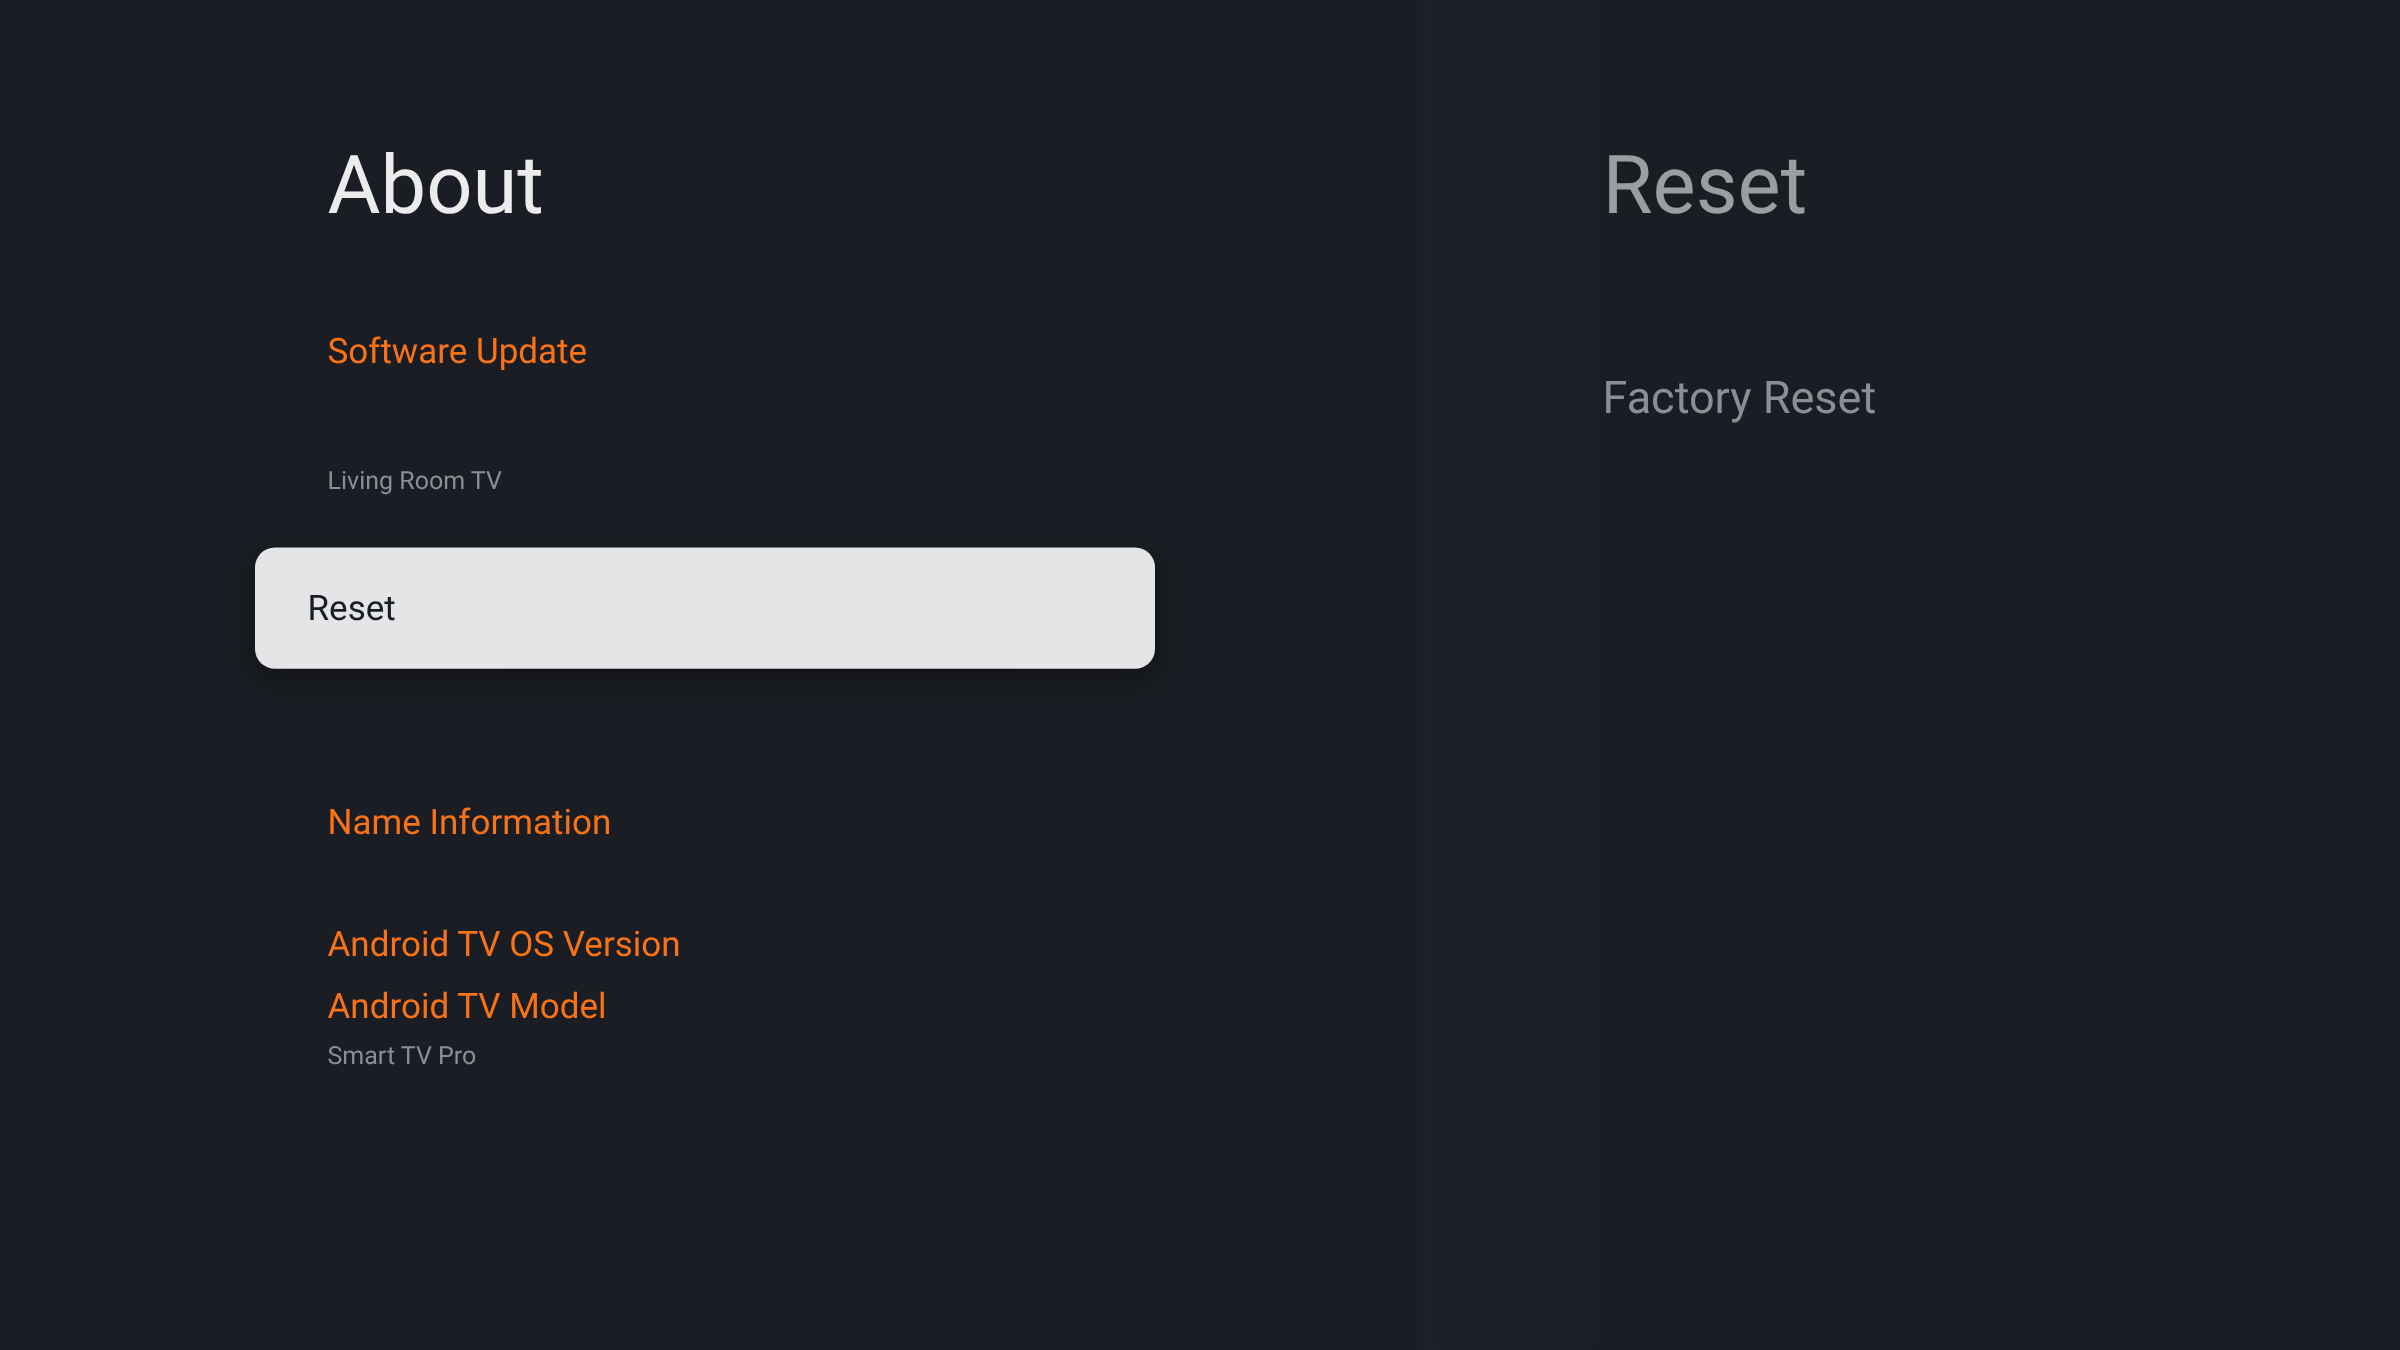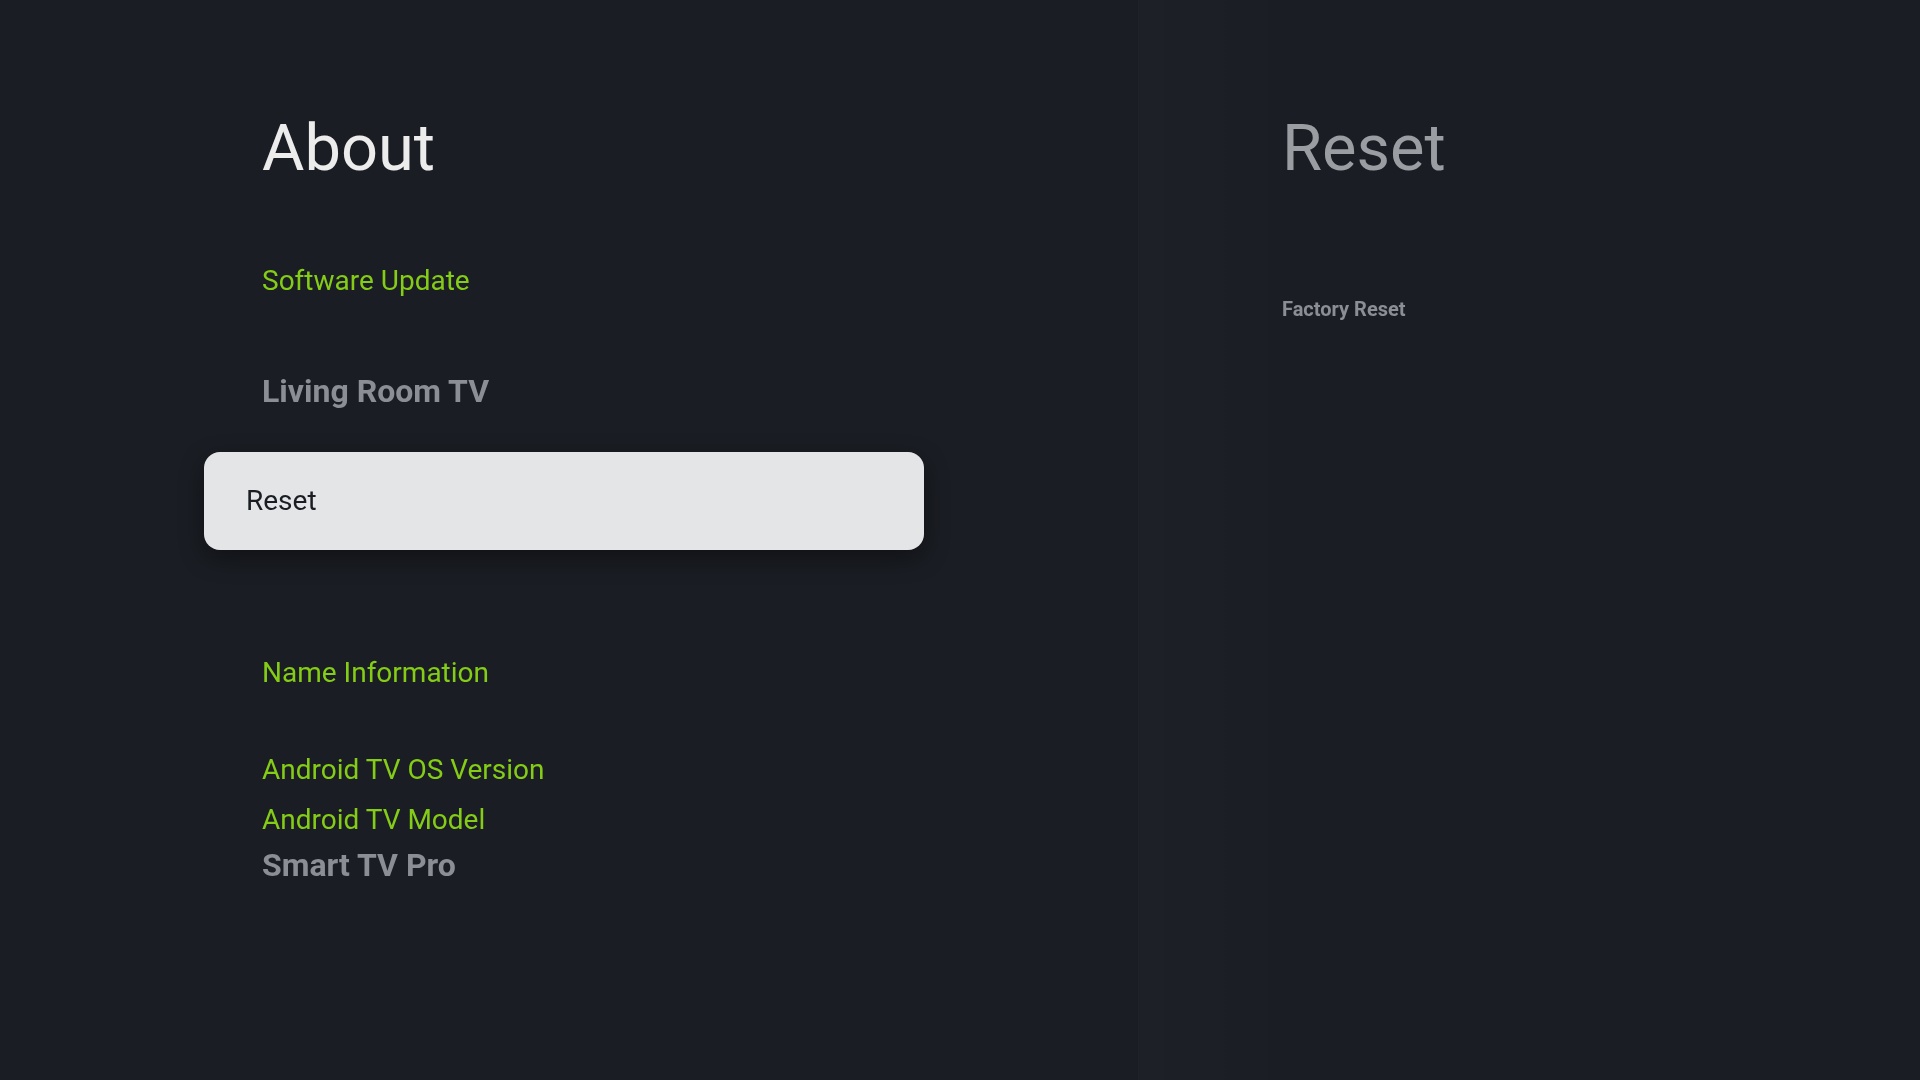--- a/index.html
+++ b/index.html
@@ -54,26 +54,26 @@
     flex-direction: column;
   }
   .item {
     padding: 16px 0 16px 0;
     margin-bottom: 32px;
     cursor: pointer;
   }
   .item-label {
     font-size: 28px;
     font-weight: 400;
-    color: #84cc16;
+    color: #f97316;
     line-height: 1.2;
   }
   .item-sub {
-    font-size: 32px;
-    font-weight: 700;
+    font-size: 20px;
+    font-weight: 400;
     color: #8b8e94;
     margin-top: 10px;
     line-height: 1.2;
   }
   .item.selected {
     background: #e4e5e7;
     border-radius: 16px;
     margin-left: -58px;
     padding: 32px 40px 32px 42px;
     width: 720px;
@@ -82,22 +82,22 @@
     margin-top: -6px;
   }
   .item.selected .item-label {
     color: #1a1d23;
   }
   .right-item {
     padding: 16px 0;
     cursor: pointer;
   }
   .right-item-label {
-    font-size: 20px;
-    font-weight: 700;
+    font-size: 36px;
+    font-weight: 400;
     color: #8b8e94;
     line-height: 1.2;
   }
 </style>
 </head>
 <body>
 
 <div class="container">
 
   <div class="panel-left">

